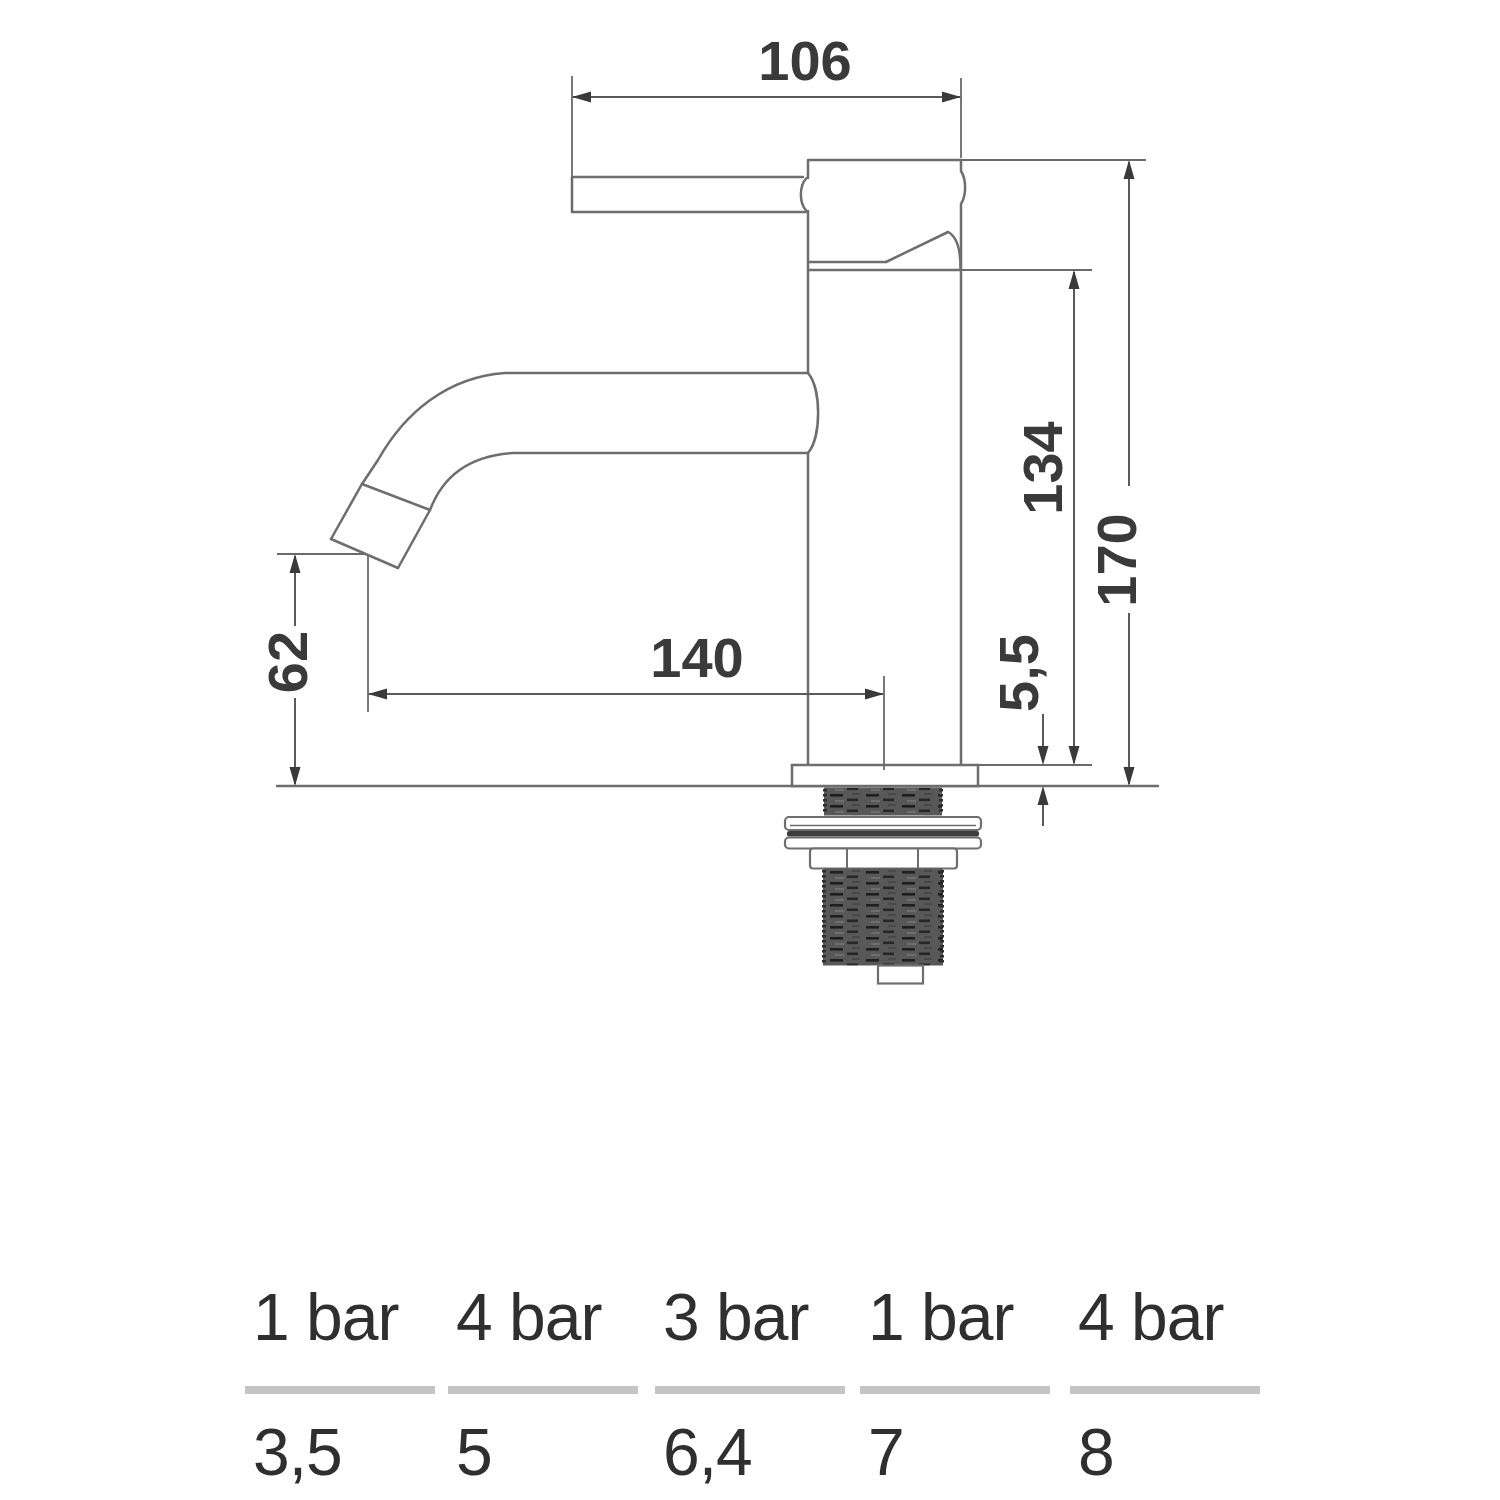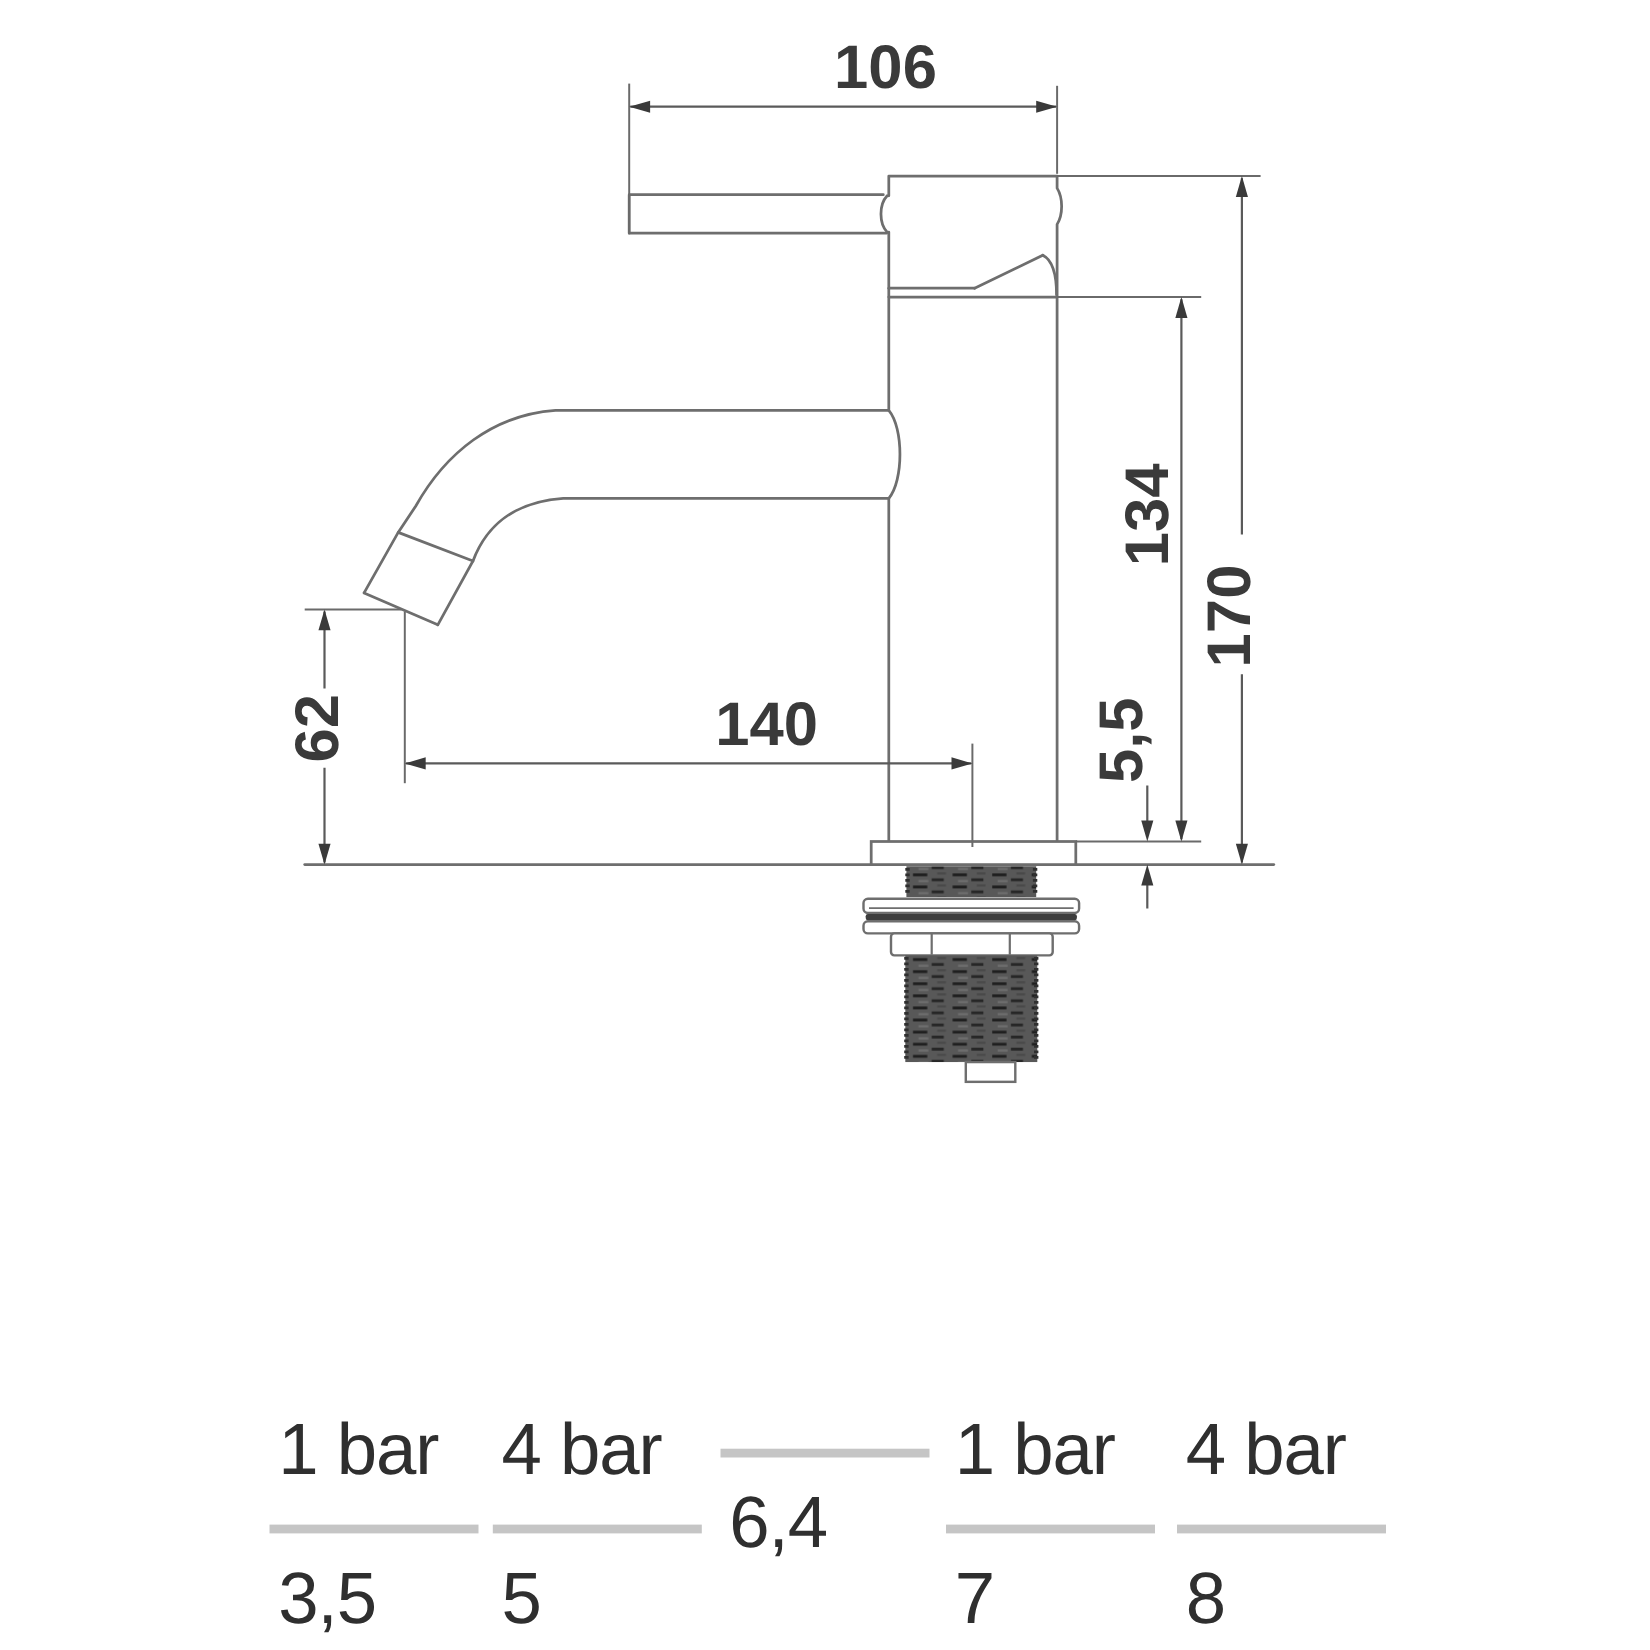--- a/index.html
+++ b/index.html
@@ -131,20 +131,21 @@
     <div class="hdr">1 bar</div>
     <div class="divider"></div>
     <div class="val">3,5</div>
   </div>
   <div class="flow-col c2">
     <div class="hdr">4 bar</div>
     <div class="divider"></div>
     <div class="val">5</div>
   </div>
   <div class="flow-col c3">
+    <div class="hdr">3 bar</div>
     <div class="divider"></div>
     <div class="val">6,4</div>
   </div>
   <div class="flow-col c4">
     <div class="hdr">1 bar</div>
     <div class="divider"></div>
     <div class="val">7</div>
   </div>
   <div class="flow-col c5">
     <div class="hdr">4 bar</div>

